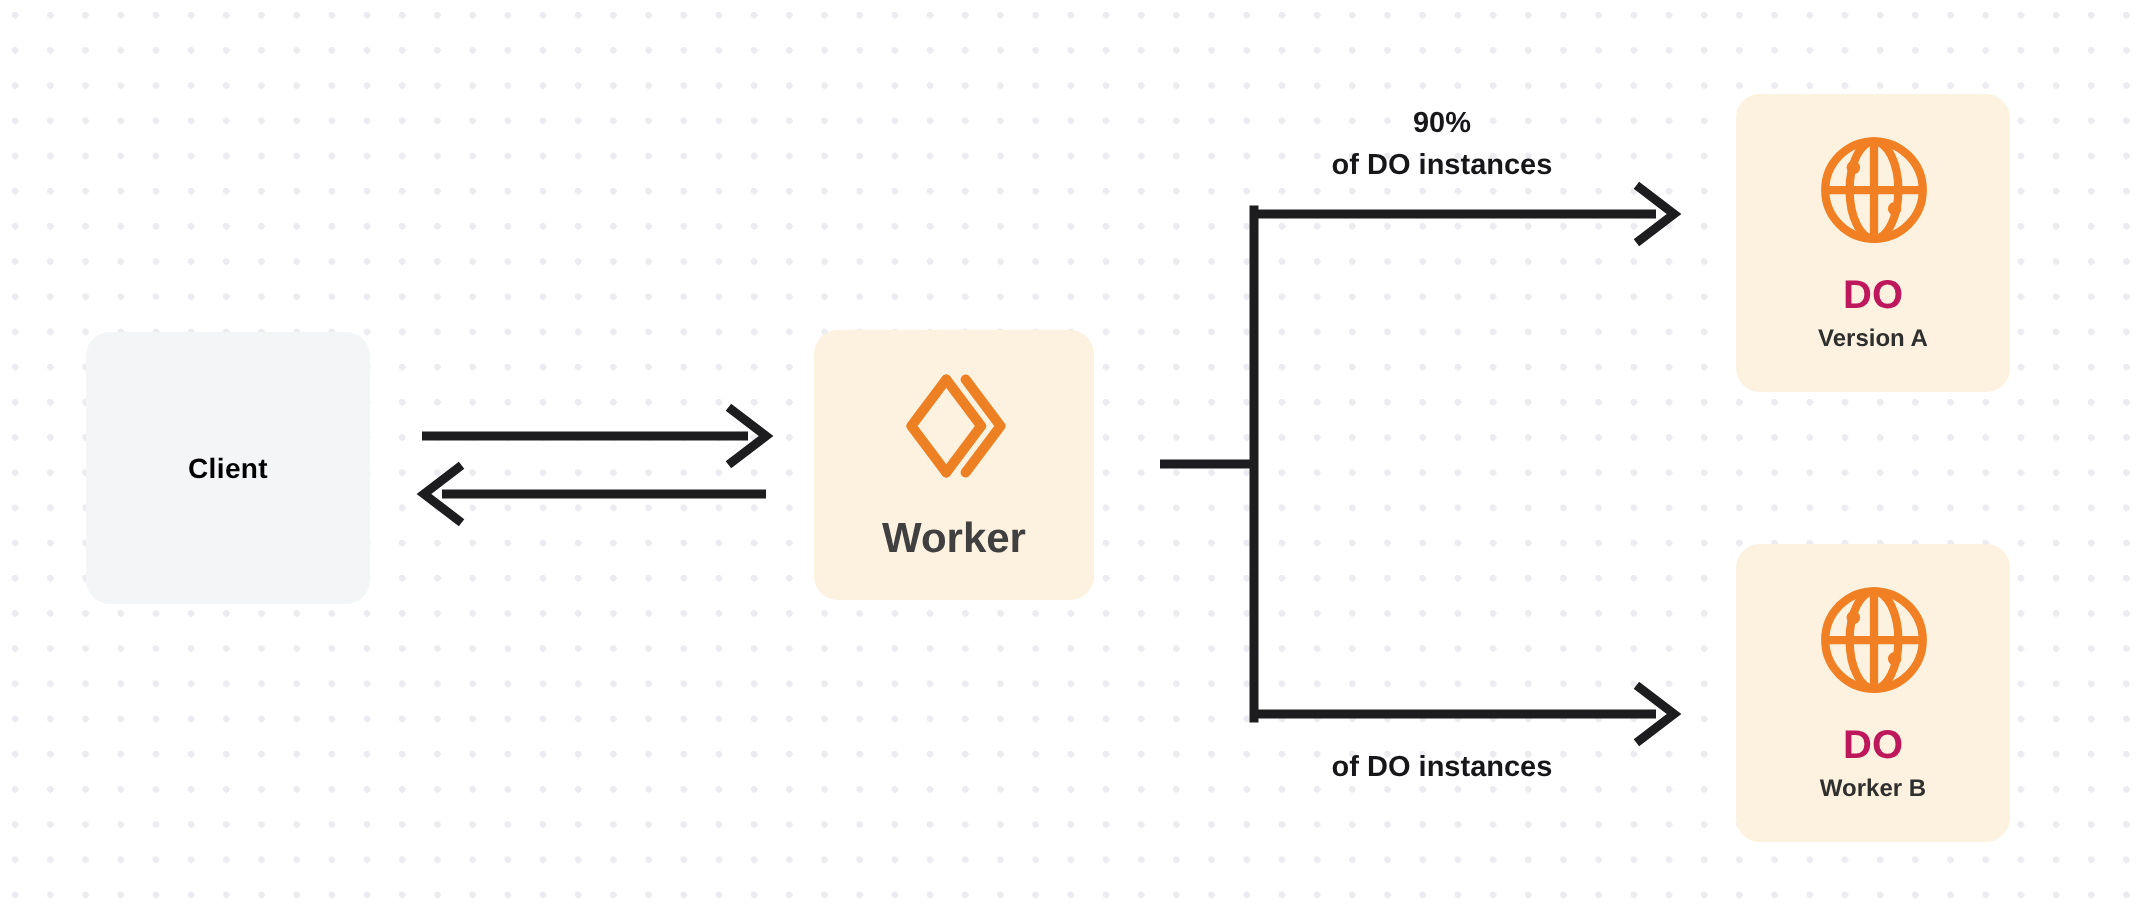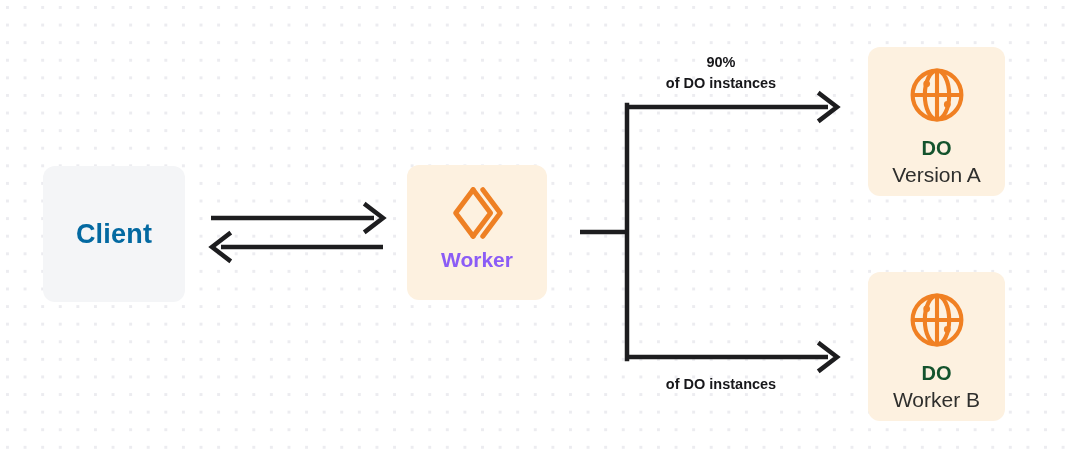--- a/index.html
+++ b/index.html
@@ -37,63 +37,63 @@
   }
 
   .node-client {
     left: 43px;
     top: 166px;
     width: 142px;
     height: 136px;
     background: #f4f5f7;
   }
   .client-label {
-    font-size: 27px;
-    font-weight: bold;
-    color: #0369a1;
+    font-size: 14px;
+    font-weight: bold;
+    color: #000000;
     letter-spacing: 0.2px;
   }
 
   .node-worker {
     left: 407px;
     top: 165px;
     width: 140px;
     height: 135px;
     background: #fdf1e0;
     justify-content: flex-start;
     padding-top: 17px;
   }
   .worker-label {
     font-size: 21px;
     font-weight: bold;
-    color: #8b5cf6;
-    margin-top: 4px;
+    color: #404040;
+    margin-top: 14px;
   }
 
   .node-do {
     left: 868px;
     width: 137px;
     height: 149px;
     background: #fdf1e0;
     justify-content: flex-start;
     padding-top: 18px;
   }
   .node-do-a { top: 47px; }
   .node-do-b { top: 272px; }
 
   .do-title {
     font-size: 20px;
     font-weight: bold;
-    color: #14532d;
+    color: #be185d;
     margin-top: 12px;
     line-height: 1.1;
   }
   .do-sub {
-    font-size: 21px;
-    font-weight: normal;
+    font-size: 12px;
+    font-weight: bold;
     color: #2f2f2d;
     margin-top: 4px;
     line-height: 1.1;
   }
 
   .icon-svg { display: block; }
 
   
   .edge-label {
     position: absolute;

